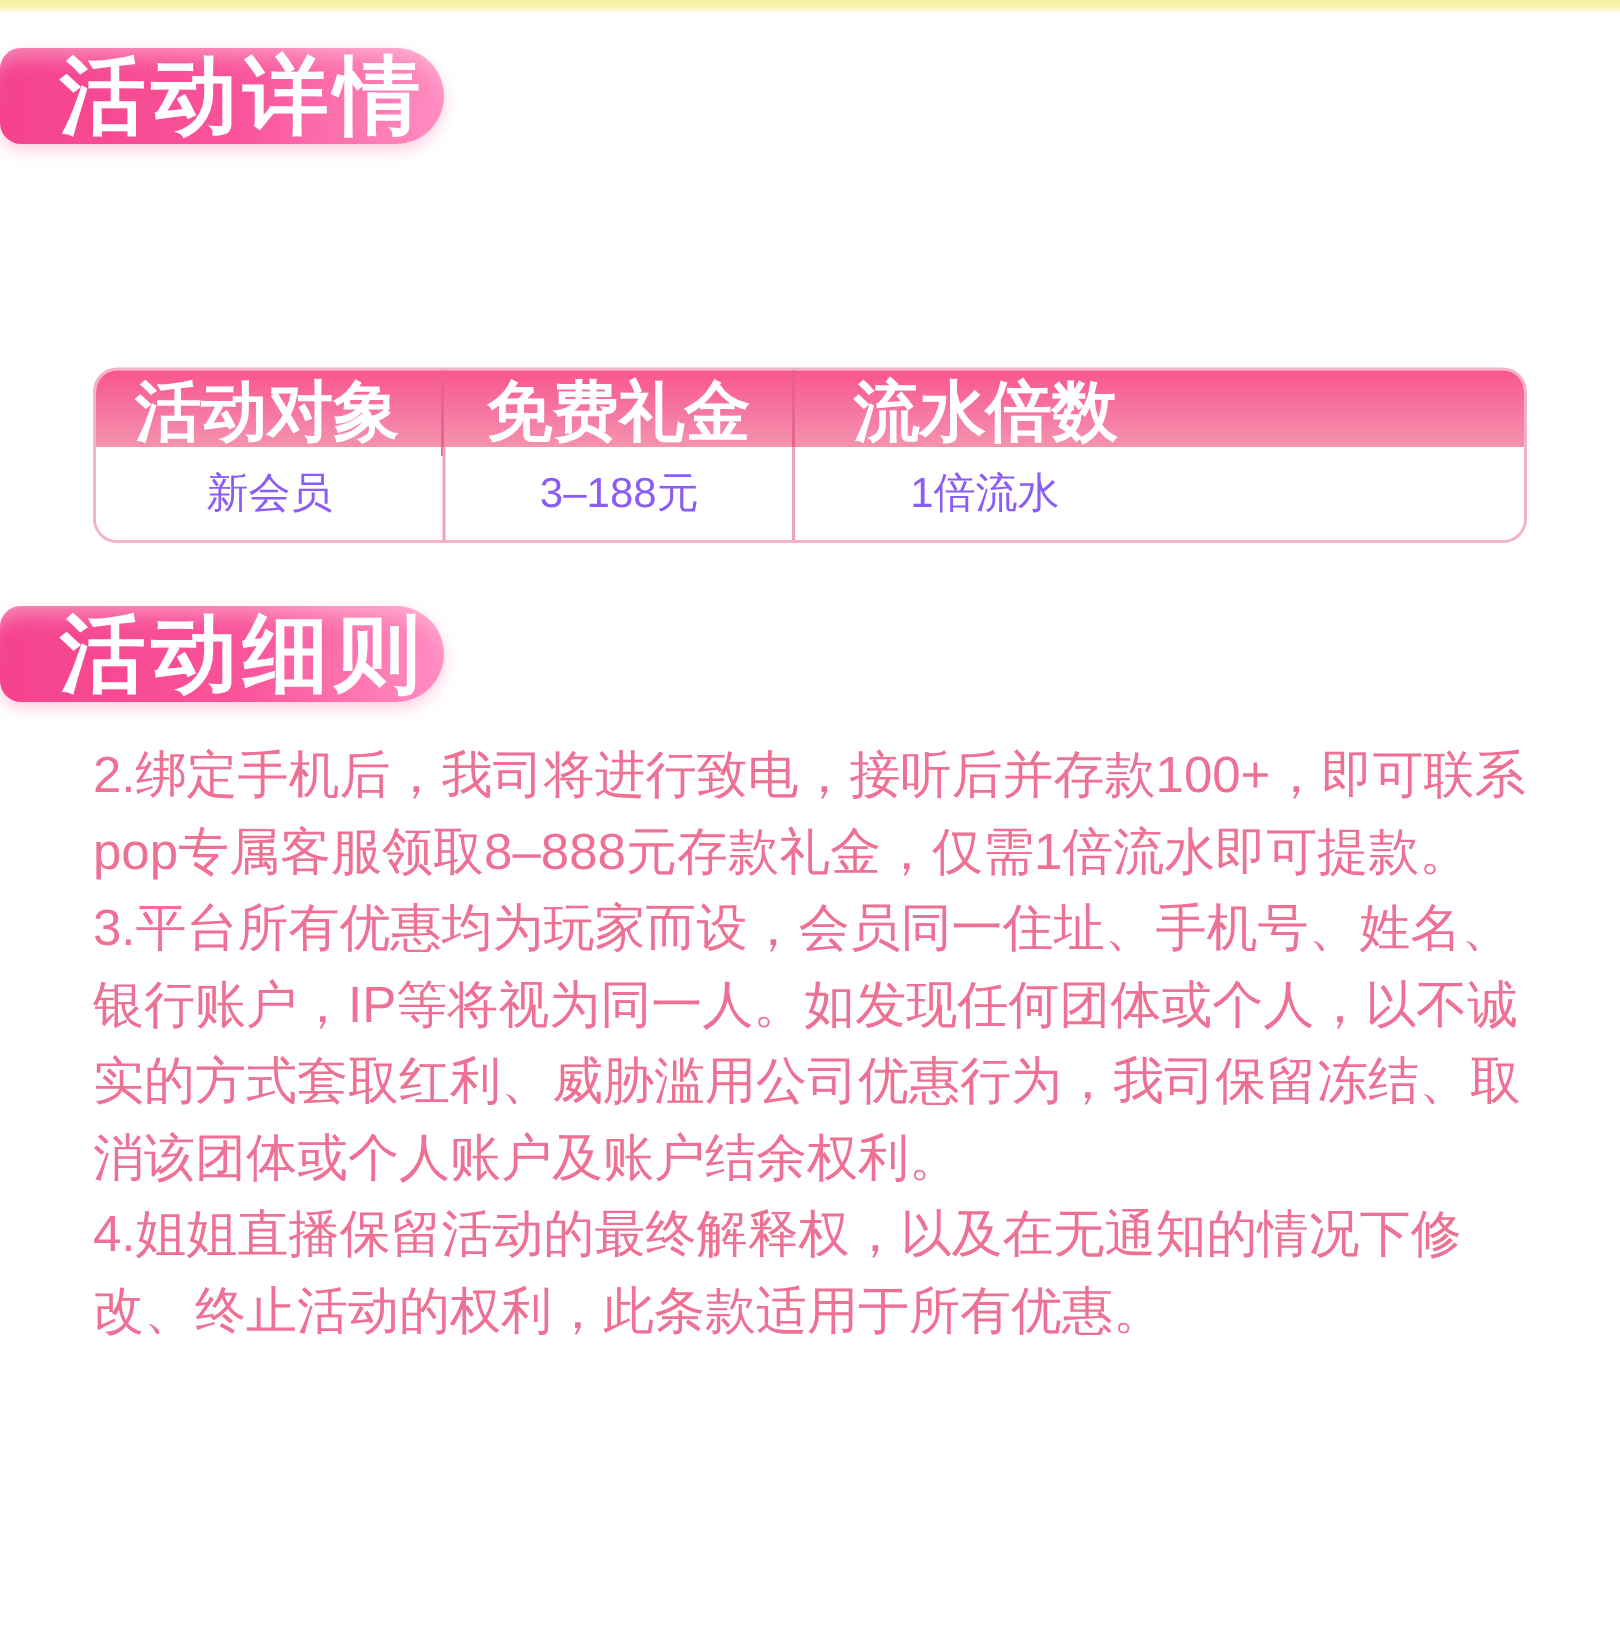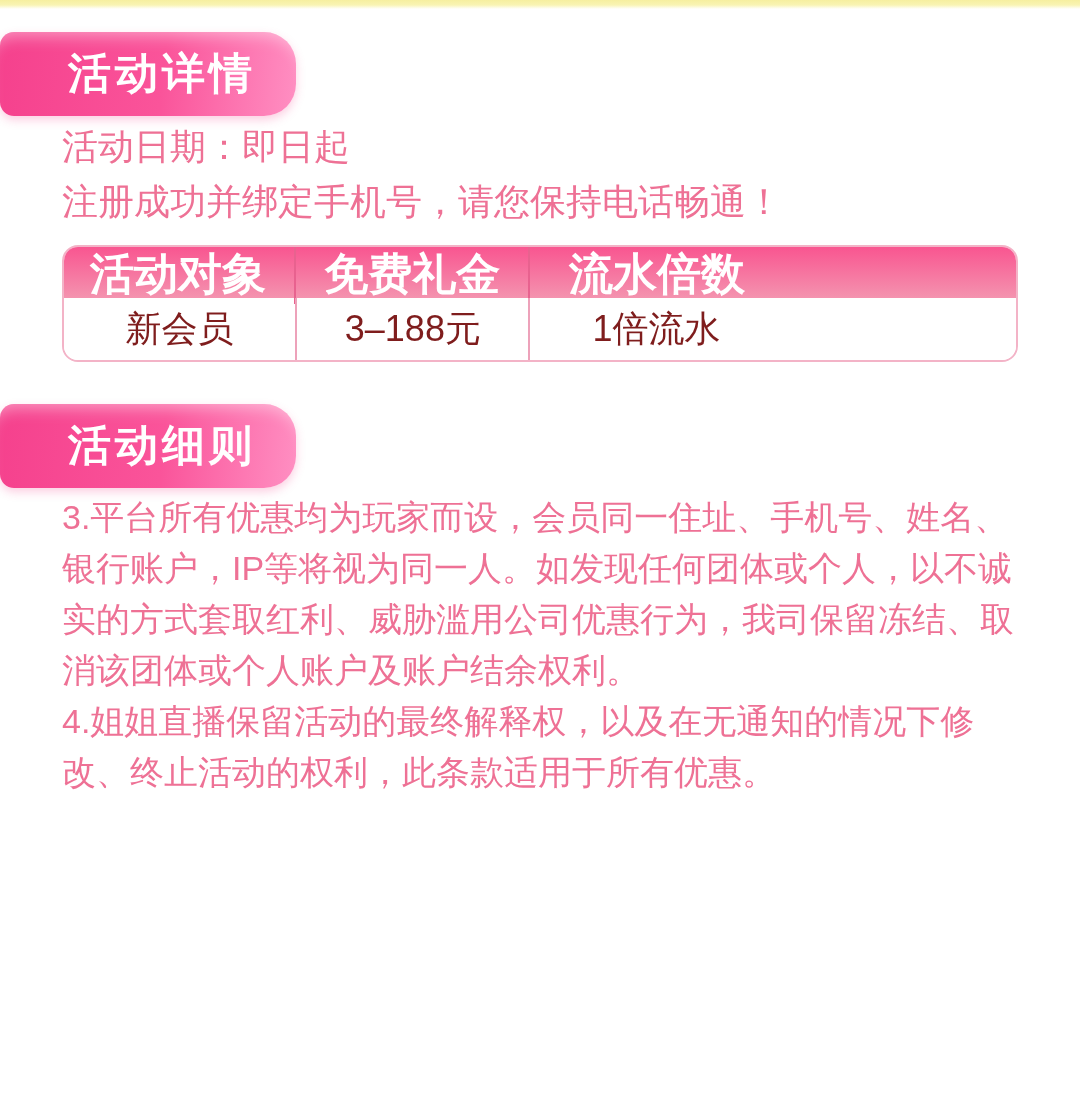--- a/index.html
+++ b/index.html
@@ -19,31 +19,31 @@
     position: absolute;
     top: 0; left: 0;
     width: 100%; height: 9px;
     background: linear-gradient(to bottom, #f6efa0 0%, #f9f4b4 55%, #ffffff 100%);
   }
   
   .ribbon {
     position: absolute;
     left: 0;
     width: 296px;
-    height: 84px;
+    height: 64px;
     border-radius: 14px 32px 32px 14px;
     background: linear-gradient(96deg, #f5418d 0%, #fa549a 55%, #ff8fc2 100%);
     box-shadow: inset 0 16px 16px -12px rgba(255,255,255,0.45),
                 0 4px 10px rgba(245,65,141,0.25);
     display: flex;
     align-items: center;
     justify-content: center;
     padding-left: 28px;
     color: #ffffff;
-    font-size: 43px;
+    font-size: 57px;
     font-weight: bold;
     letter-spacing: 4px;
   }
   .ribbon-details { top: 32px; }
   .ribbon-rules   { top: 404px; }
 
   .intro {
     position: absolute;
     top: 119px; left: 62px;
     width: 956px;
@@ -72,22 +72,22 @@
   }
   .t-head .t-cell {
     color: #ffffff;
     font-size: 44px;
     font-weight: bold;
     border-right: 2px solid #e8628f;
   }
   .t-head .t-cell:last-child { border-right: none; font-family: Liberation Serif, serif; }
   .t-body { height: 62px; background: #ffffff; }
   .t-body .t-cell {
-    color: #7f1d1d;
-    font-size: 36px;
+    color: #8b5cf6;
+    font-size: 28px;
     border-right: 2px solid #eda2ba;
   }
   .t-body .t-cell:last-child { border-right: none; }
   .t-cell {
     display: flex;
     align-items: center;
     justify-content: center;
     white-space: nowrap;
   }
 
@@ -106,40 +106,37 @@
 <body>
 
 <div class="page">
 
   <div class="top-strip"></div>
 
   <div class="ribbon ribbon-details">
     <span>活动详情</span>
   </div>
 
-  <div class="intro">
-    <div>活动日期：即日起</div>
-    <div>注册成功并绑定手机号，请您保持电话畅通！</div>
-  </div>
 
   <div class="promo-table">
     <div class="t-row t-head">
       <div class="t-cell">活动对象</div>
       <div class="t-cell">免费礼金</div>
       <div class="t-cell">流水倍数</div>
     </div>
     <div class="t-row t-body">
       <div class="t-cell">新会员</div>
       <div class="t-cell">3–188元</div>
       <div class="t-cell">1倍流水</div>
     </div>
   </div>
 
   <div class="ribbon ribbon-rules">
     <span>活动细则</span>
   </div>
 
   <div class="rules">
+    <p>2.绑定手机后，我司将进行致电，接听后并存款100+，即可联系pop专属客服领取8–888元存款礼金，仅需1倍流水即可提款。</p>
     <p>3.平台所有优惠均为玩家而设，会员同一住址、手机号、姓名、银行账户，IP等将视为同一人。如发现任何团体或个人，以不诚实的方式套取红利、威胁滥用公司优惠行为，我司保留冻结、取消该团体或个人账户及账户结余权利。</p>
     <p>4.姐姐直播保留活动的最终解释权，以及在无通知的情况下修改、终止活动的权利，此条款适用于所有优惠。</p>
   </div>
 
 </div>
 
 </body></html>

